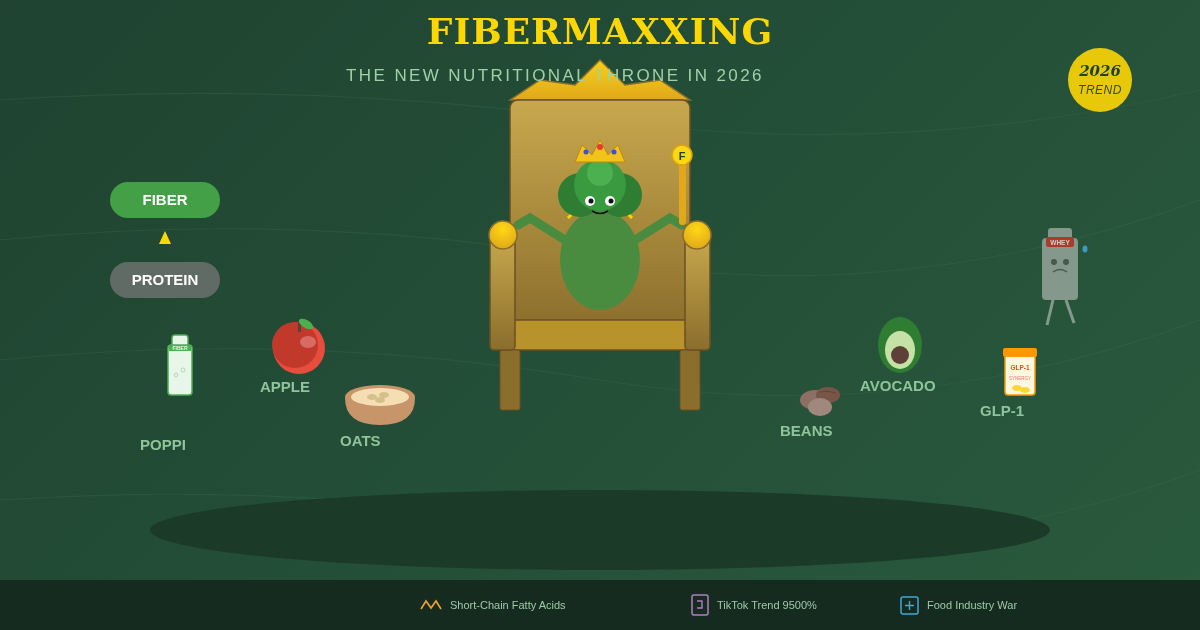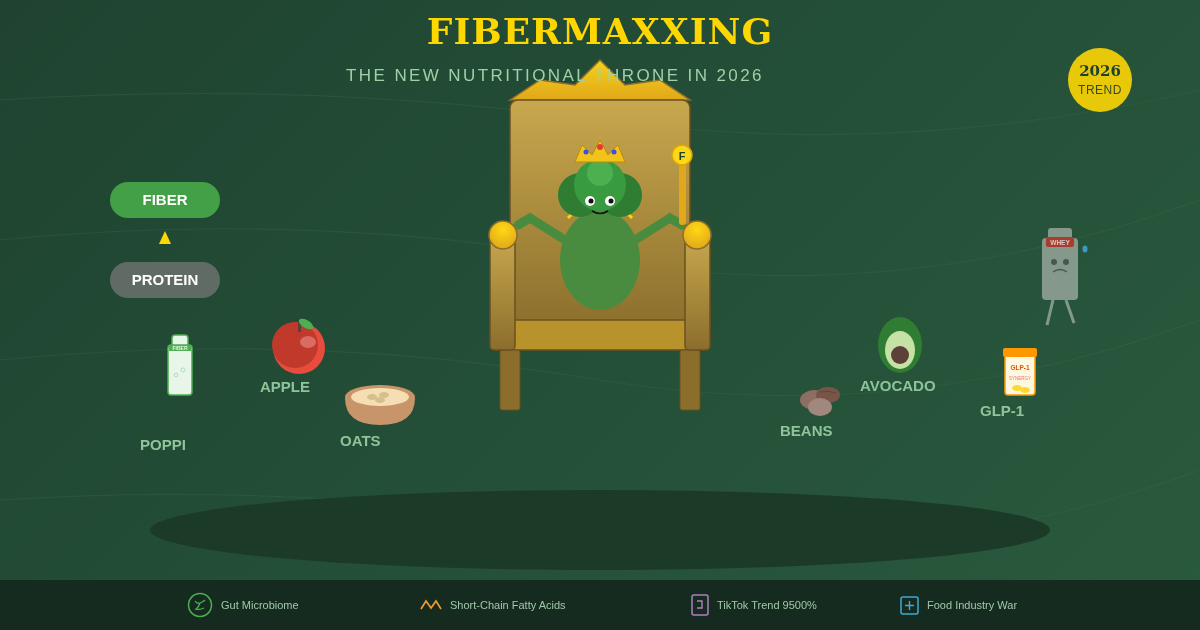--- a/index.html
+++ b/index.html
@@ -14,21 +14,21 @@
     font-family: "DejaVu Serif", serif; font-weight: bold; font-size: 36px;
     color: #FFD700; letter-spacing: 1px; z-index: 5;
   }
   .subtitle {
     position: absolute; left: 0; width: 1110px; top: 66px; text-align: center;
     font-family: "Liberation Sans", sans-serif; font-size: 17px; letter-spacing: 2.4px;
     color: #9fd1a8; z-index: 5;
   }
   .badge {
     position: absolute; left: 1068px; top: 48px; width: 64px; height: 64px; border-radius: 50%;
-    background: #e8c90a; text-align: center; z-index: 5;
+    background: #e8c90a; text-align: center; z-index: 5; font-style: italic;
   }
   .badge .year { display:block; margin-top: 14px; font-family: "DejaVu Serif", serif; font-weight: bold; font-size: 15px; color: #1f4330; }
   .badge .sub { display:block; margin-top: 3px; font-size: 12px; color: #3a4a20; letter-spacing: .5px; }
   .pill {
     position: absolute; left: 110px; width: 110px; height: 36px; border-radius: 18px;
     text-align: center; line-height: 36px; font-weight: bold; font-size: 15px; color: #fff; z-index: 5;
   }
   .pill.fiber { top: 182px; background: #43a047; }
   .pill.protein { top: 262px; background: #5f6b64; color: #ffffff; }
   .arrow-up {
@@ -186,27 +186,20 @@
 <div class="pill protein">PROTEIN</div>
 
 <div class="label" style="left:140px; top:400px;margin-top:36px;">POPPI</div>
 <div class="label" style="left:260px; top:378px;">APPLE</div>
 <div class="label" style="left:340px; top:432px;">OATS</div>
 <div class="label" style="left:780px; top:422px;">BEANS</div>
 <div class="label" style="left:860px; top:377px;">AVOCADO</div>
 <div class="label" style="left:980px; top:402px;">GLP-1</div>
 
 <div class="footer">
-  <div class="f-item" style="left:187px;">
-    <svg width="26" height="26" viewBox="0 0 26 26">
-      <circle cx="13" cy="13" r="11.5" fill="none" stroke="#4caf50" stroke-width="1.5"></circle>
-      <path d="M8 9 Q10 12 13 11 Q16 10 18 8 M13 11 Q12 15 9 17 Q13 18 17 16" fill="none" stroke="#4caf50" stroke-width="1.3"></path>
-    </svg>
-    <span>Gut Microbiome</span>
-  </div>
   <div class="f-item" style="left:420px;">
     <svg width="22" height="14" viewBox="0 0 22 14">
       <path d="M1 11 L6 3 L11 10 L16 3 L21 11" fill="none" stroke="#f0a030" stroke-width="1.6"></path>
     </svg>
     <span>Short-Chain Fatty Acids</span>
   </div>
   <div class="f-item" style="left:691px;">
     <svg width="18" height="22" viewBox="0 0 18 22">
       <rect x="1" y="1" width="16" height="20" rx="2" fill="none" stroke="#b07fc0" stroke-width="1.5"></rect>
       <path d="M6 7 L11 7 L11 14 L6 14" fill="none" stroke="#b07fc0" stroke-width="1.4"></path>

